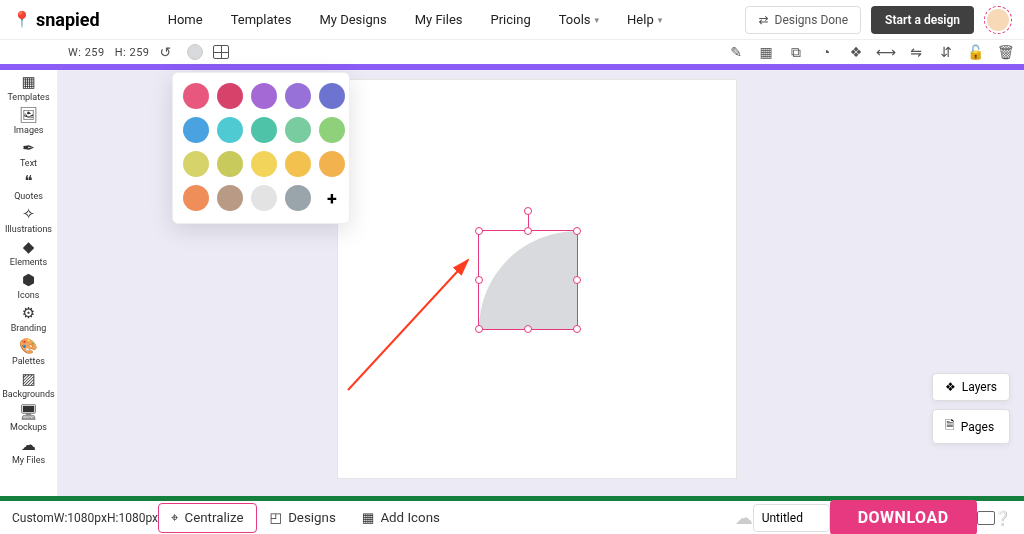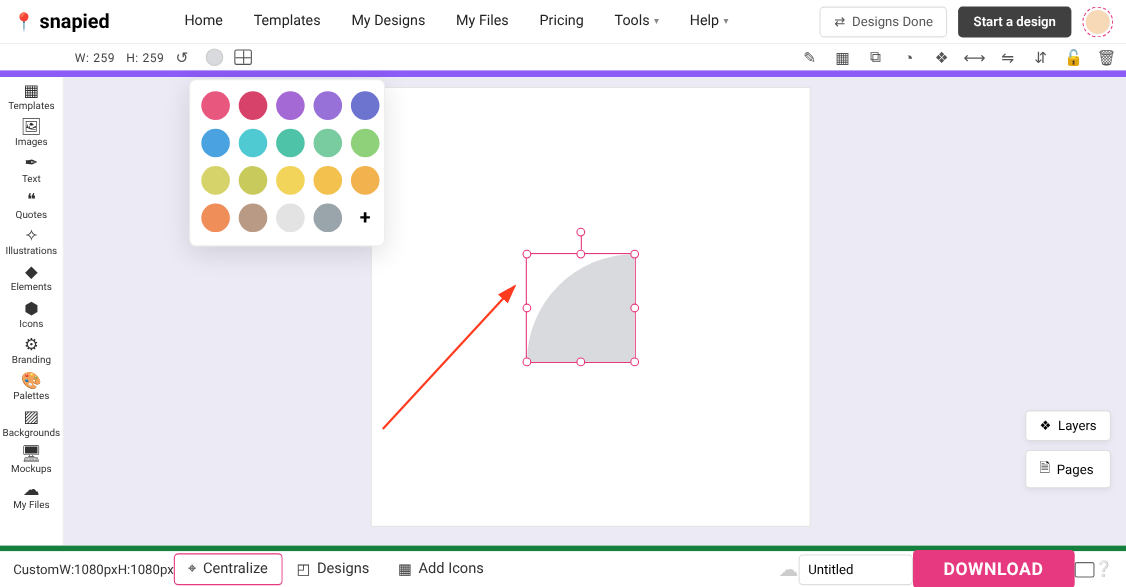--- a/index.html
+++ b/index.html
@@ -64,21 +64,21 @@
   .float-right { position:absolute; right:14px; bottom:52px; display:flex; flex-direction:column; gap:8px; }
   .pill { background:#fff; border:1px solid #ddd; border-radius:4px; padding:6px 12px; font-size:12px; display:flex; align-items:center; gap:6px; box-shadow:0 2px 6px rgba(0,0,0,0.06); }
 
   
   .bottombar { position:absolute; left:0; right:0; bottom:0; height:38px; background:#fff; border-top:5px solid #15803d; display:flex; align-items:center; padding:0 12px; font-size:12px; }
   .bottombar .dims { color:#333; }
   .btn-centralize { border:1px solid #e6397f; background:#fff; color:#333; border-radius:4px; padding:6px 12px; display:flex; gap:6px; align-items:center;}
   .btn-ghost { border:1px solid transparent; background:#fff; color:#333; padding:6px 12px; display:flex; gap:6px; align-items:center;}
   .spacer { flex:1; }
   .cloud { font-size:18px; color:#ccc; }
-  .title-input { border:1px solid #ddd; border-radius:4px; padding:6px 8px; font-size:12px; width:104px;}
+  .title-input { border:1px solid #ddd; border-radius:4px; padding:6px 8px; font-size:12px; width:77px;}
   .btn-download { background:#e6397f; color:#fff; border:none; border-radius:4px; padding:8px 28px; font-weight:700; letter-spacing:0.5px; font-size:16px;}
   .kbd { width:18px; height:14px; border:1px solid #666; border-radius:2px; display:inline-block;}
 </style>
 </head>
 <body>
 
 <div class="topnav">
   <div class="logo">
     <span class="pin">📍</span>
     <span>snapied</span>

